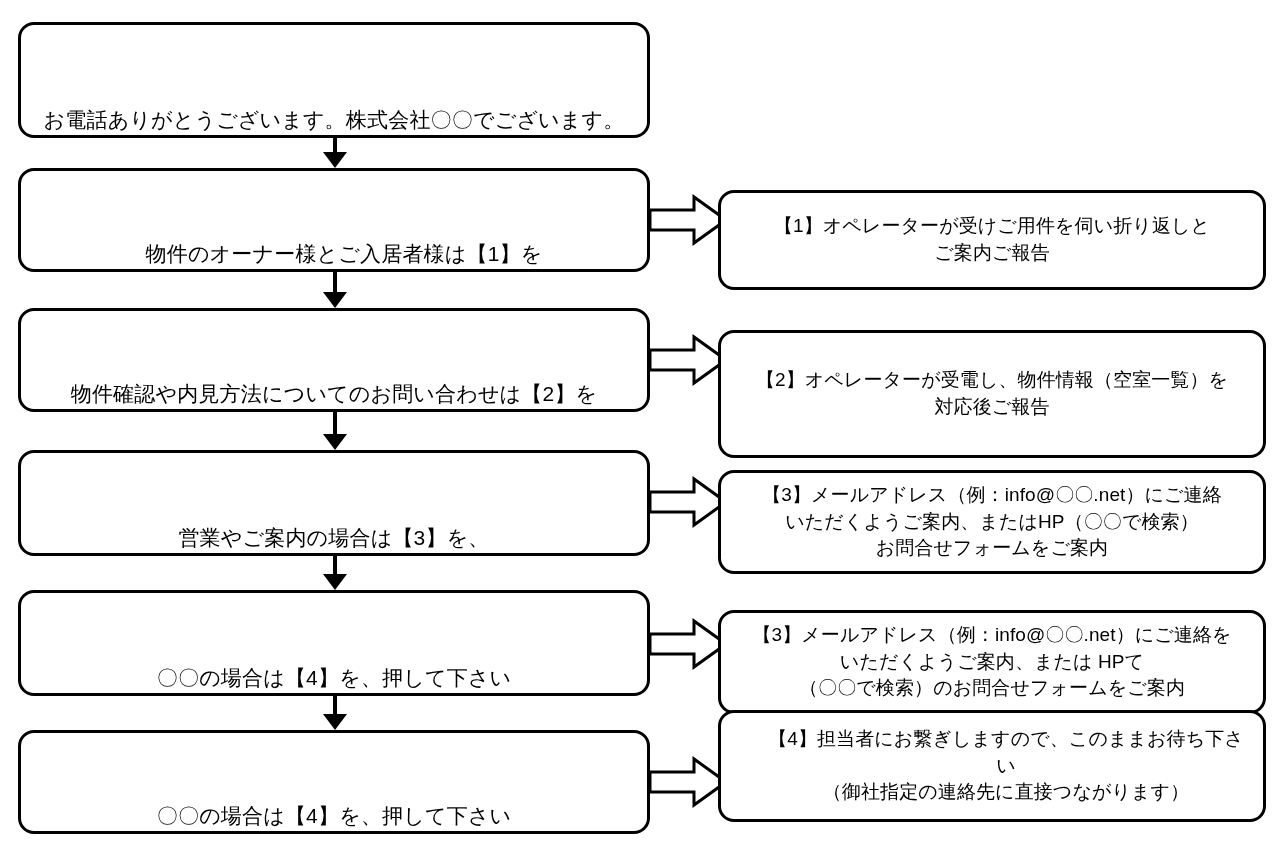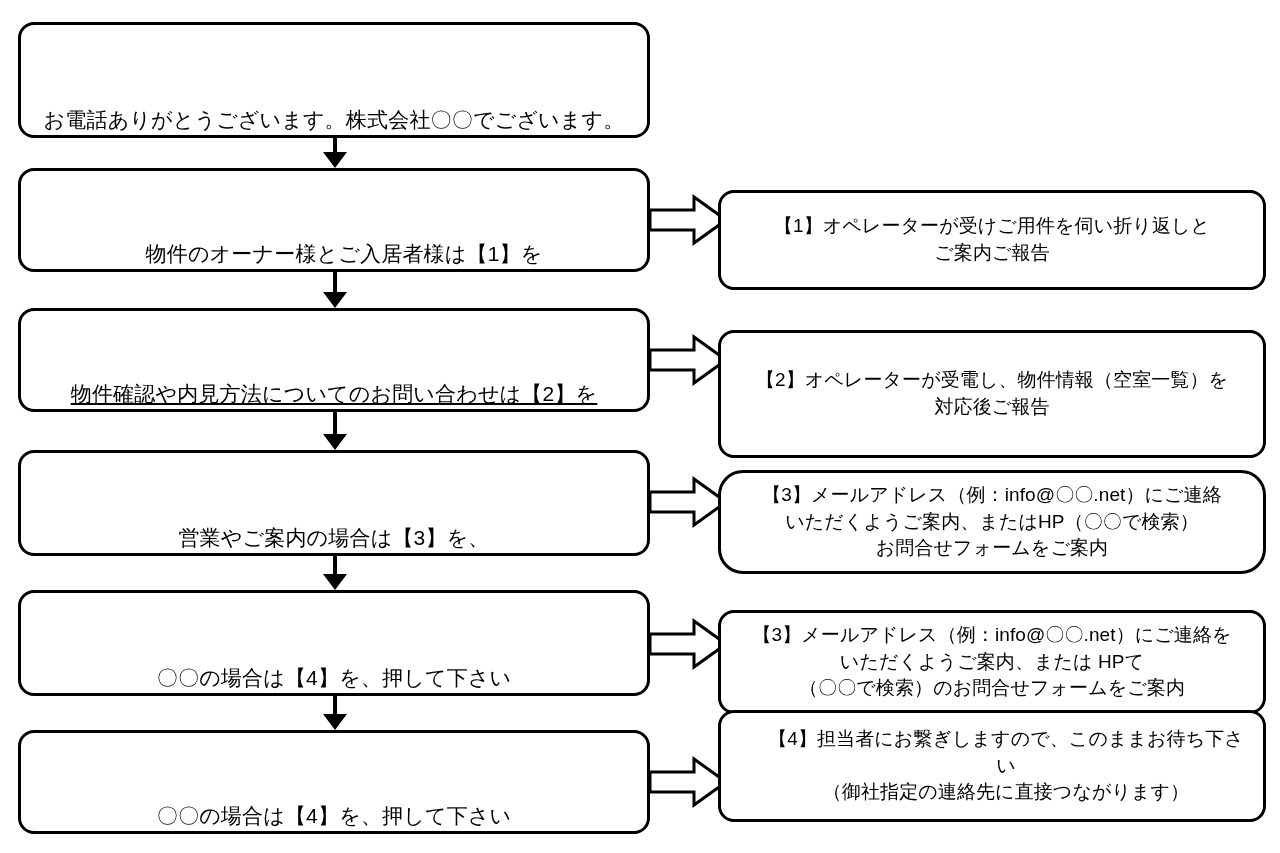--- a/index.html
+++ b/index.html
@@ -64,28 +64,28 @@
   }
   .col-right .node-text {
     font-size: 19px;
     line-height: 1.42;
     letter-spacing: 0.1px;
   }
 
   
   .row-0 { top: 22px;  height: 116px; }
   .row-1 { top: 168px; height: 104px; padding-left: 20px; }
-  .row-2 { top: 308px; height: 104px; text-decoration: underline; }
+  .row-2 { top: 308px; height: 104px; }
   .row-3 { top: 450px; height: 106px; }
   .row-4 { top: 590px; height: 106px; }
   .row-5 { top: 730px; height: 104px; }
 
   .r-row-1 { top: 172px; height: 100px; }
   .r-row-2 { top: 312px; height: 128px; }
-  .r-row-3 { top: 452px; height: 104px; border-radius: 25px; }
+  .r-row-3 { top: 452px; height: 104px; }
   .r-row-4 { top: 592px; height: 104px; }
   .r-row-5 { top: 692px; height: 112px; padding-left: 28px; }
 
   
   .vconn {
     position: absolute;
     left: 333px;
     width: 4px;
     background: #000000;
     z-index: 1;

